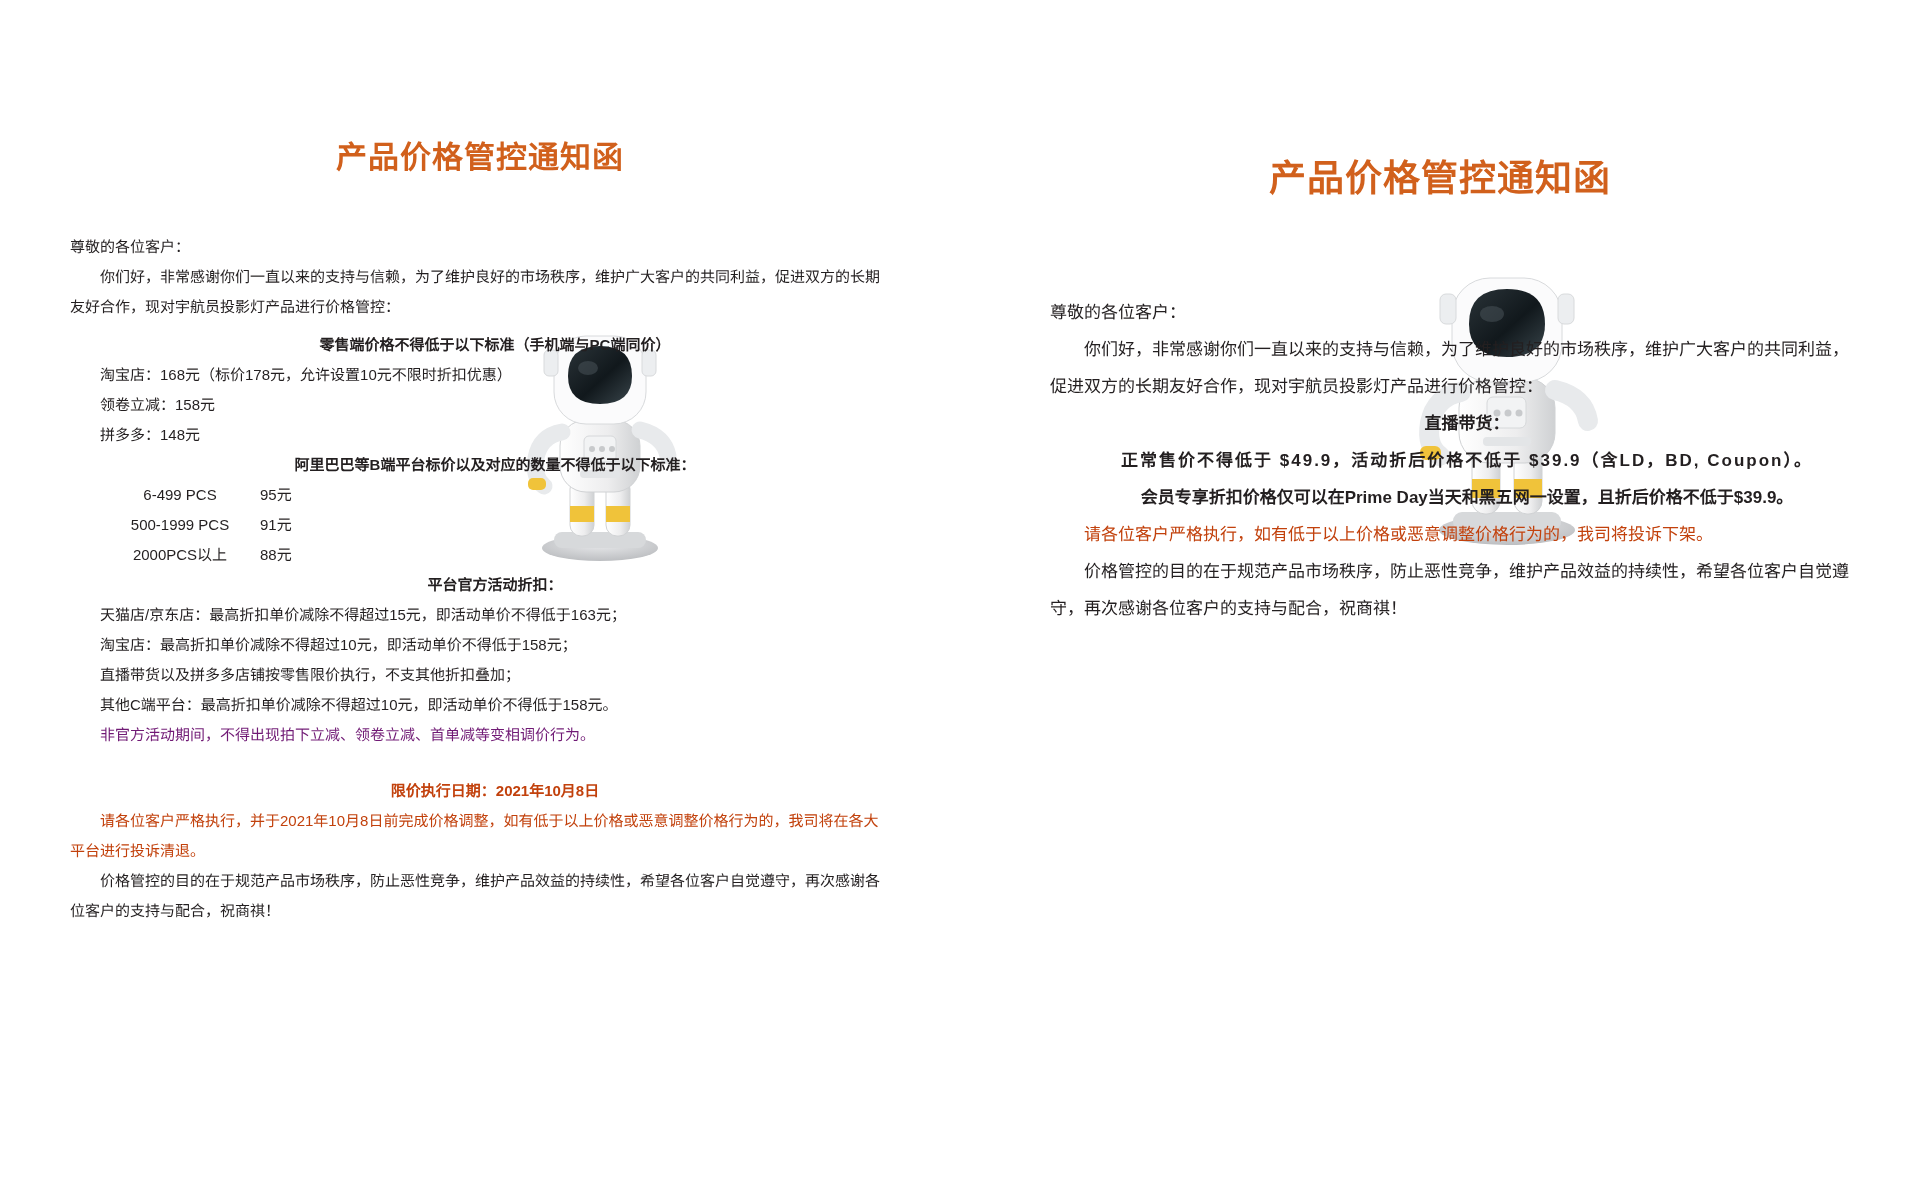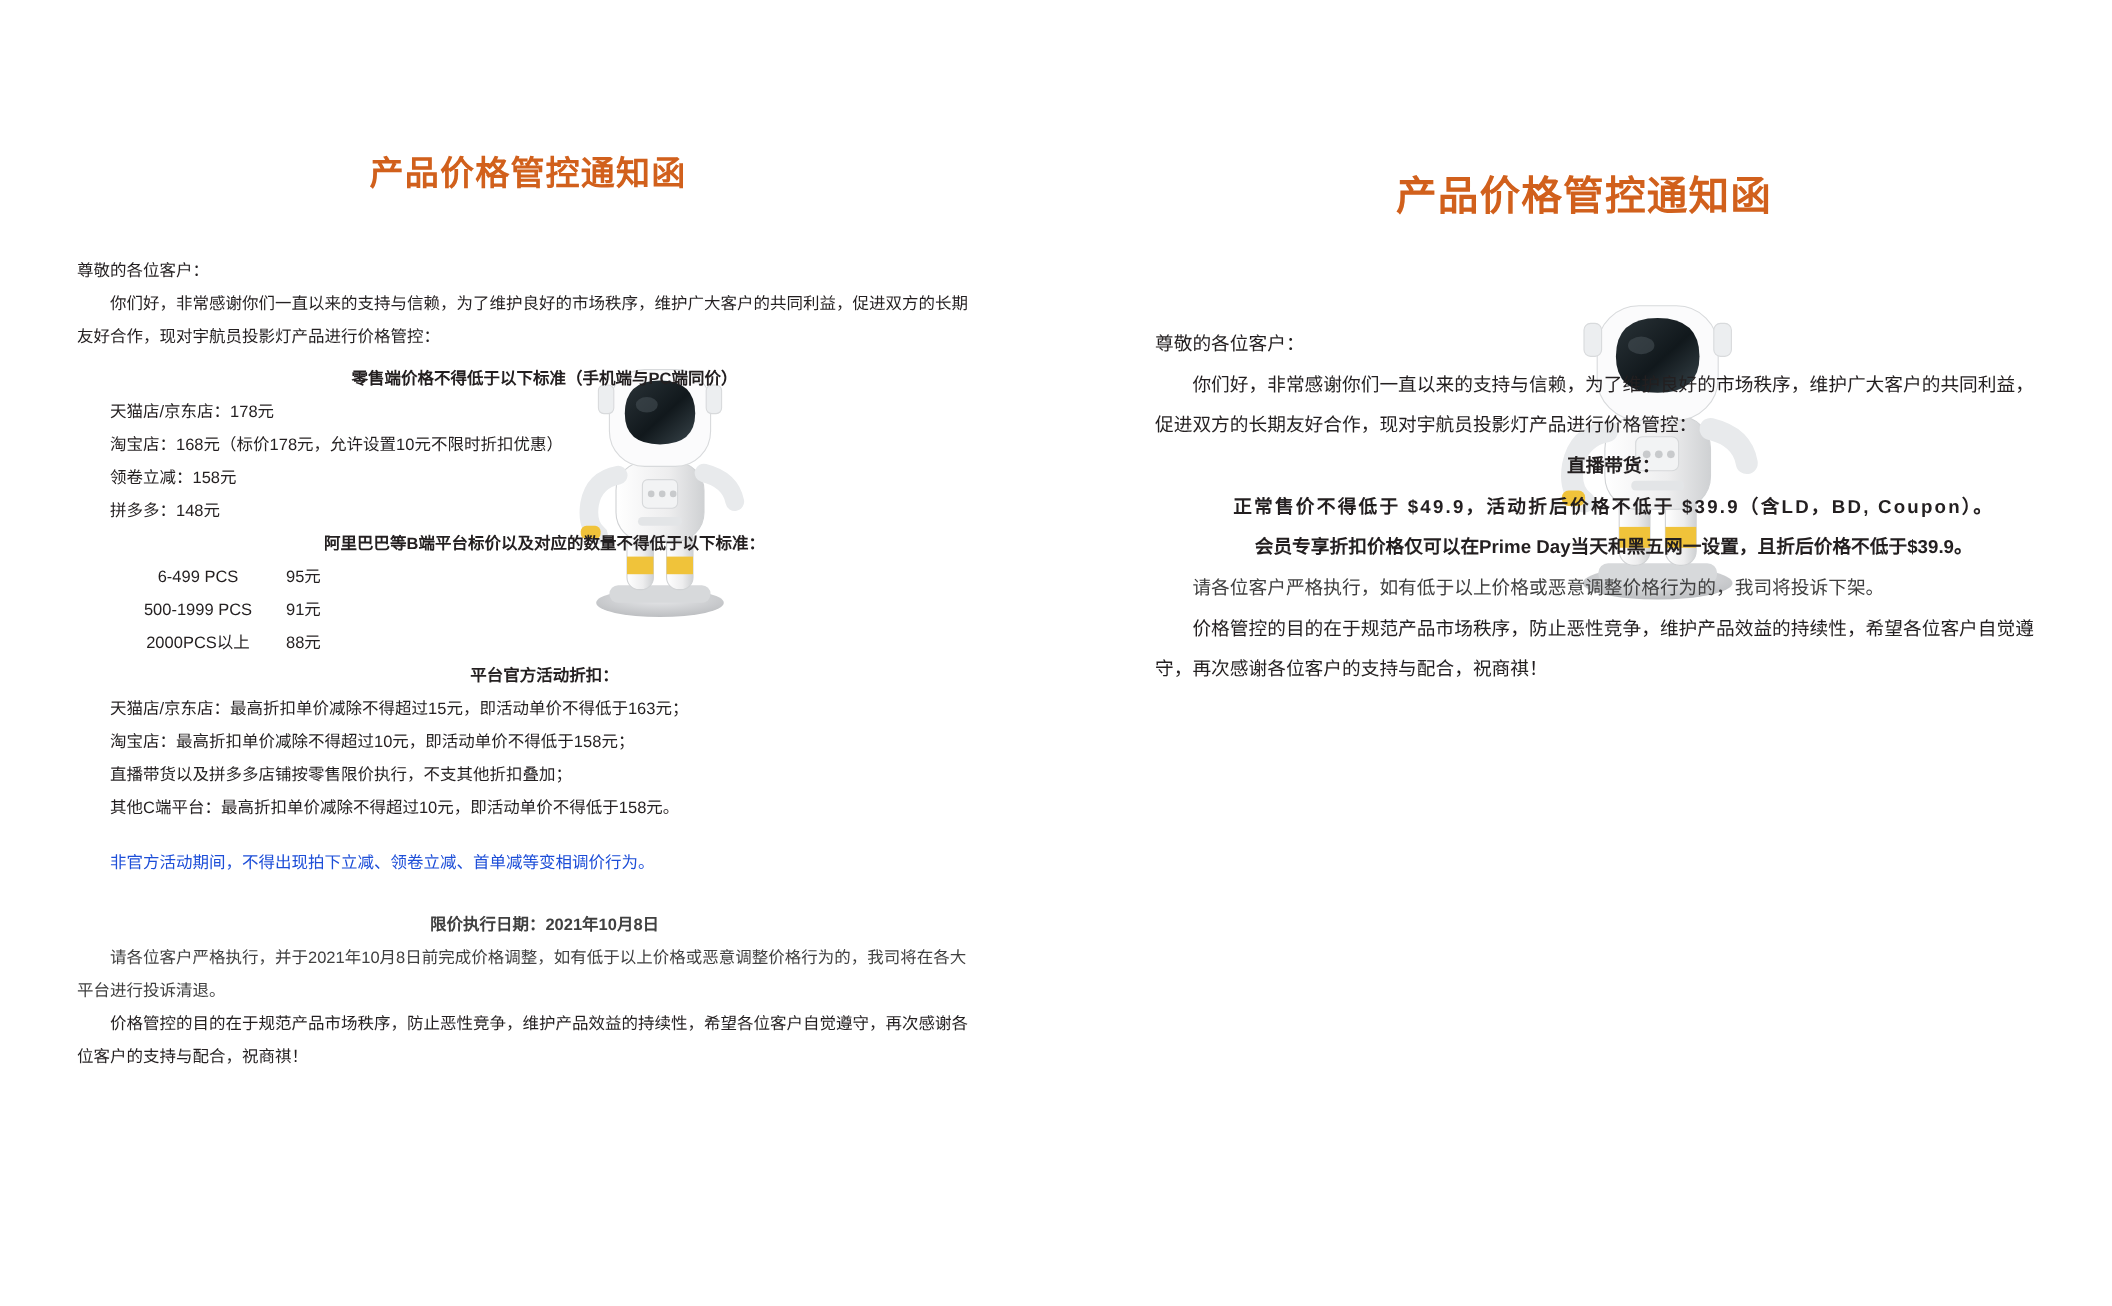--- a/index.html
+++ b/index.html
@@ -66,25 +66,24 @@
     margin: 0;
   }
   .indent {
     text-indent: 2em;
   }
   .bold {
     font-weight: bold;
     text-align: center;
   }
   .orange {
-    color: #404040;
+    color: #c2410c;
   }
   .red {
-    color: #1d4ed8;
-    margin-top: 20px;
+    color: #701a75;
   }
   .sub {
     padding-left: 2em;
   }
   .gap-sm { height: 8px; }
   .gap-md { height: 26px; }
   .price-row {
     padding-left: 2em;
     display: flex;
     text-align: center;
@@ -163,21 +162,20 @@
       <rect x="34" y="40" width="14" height="26" rx="5" fill="#eceef0" stroke="#d8dadc"></rect>
       <rect x="132" y="40" width="14" height="26" rx="5" fill="#eceef0" stroke="#d8dadc"></rect>
     </svg>
   </div>
 
   <div class="body-block">
     <p>尊敬的各位客户：</p>
     <p class="indent">你们好，非常感谢你们一直以来的支持与信赖，为了维护良好的市场秩序，维护广大客户的共同利益，促进双方的长期友好合作，现对宇航员投影灯产品进行价格管控：</p>
     <div class="gap-sm"></div>
     <p class="bold sub">零售端价格不得低于以下标准（手机端与PC端同价）</p>
-    <p class="sub">天猫店/京东店：178元</p>
     <p class="sub">淘宝店：168元（标价178元，允许设置10元不限时折扣优惠）</p>
     <p class="sub">领卷立减：158元</p>
     <p class="sub">拼多多：148元</p>
     <p class="bold sub">阿里巴巴等B端平台标价以及对应的数量不得低于以下标准：</p>
     <div class="price-row">
       <span class="label">6-499 PCS</span>
       <span>95元</span>
     </div>
     <div class="price-row">
       <span class="label">500-1999 PCS</span>

